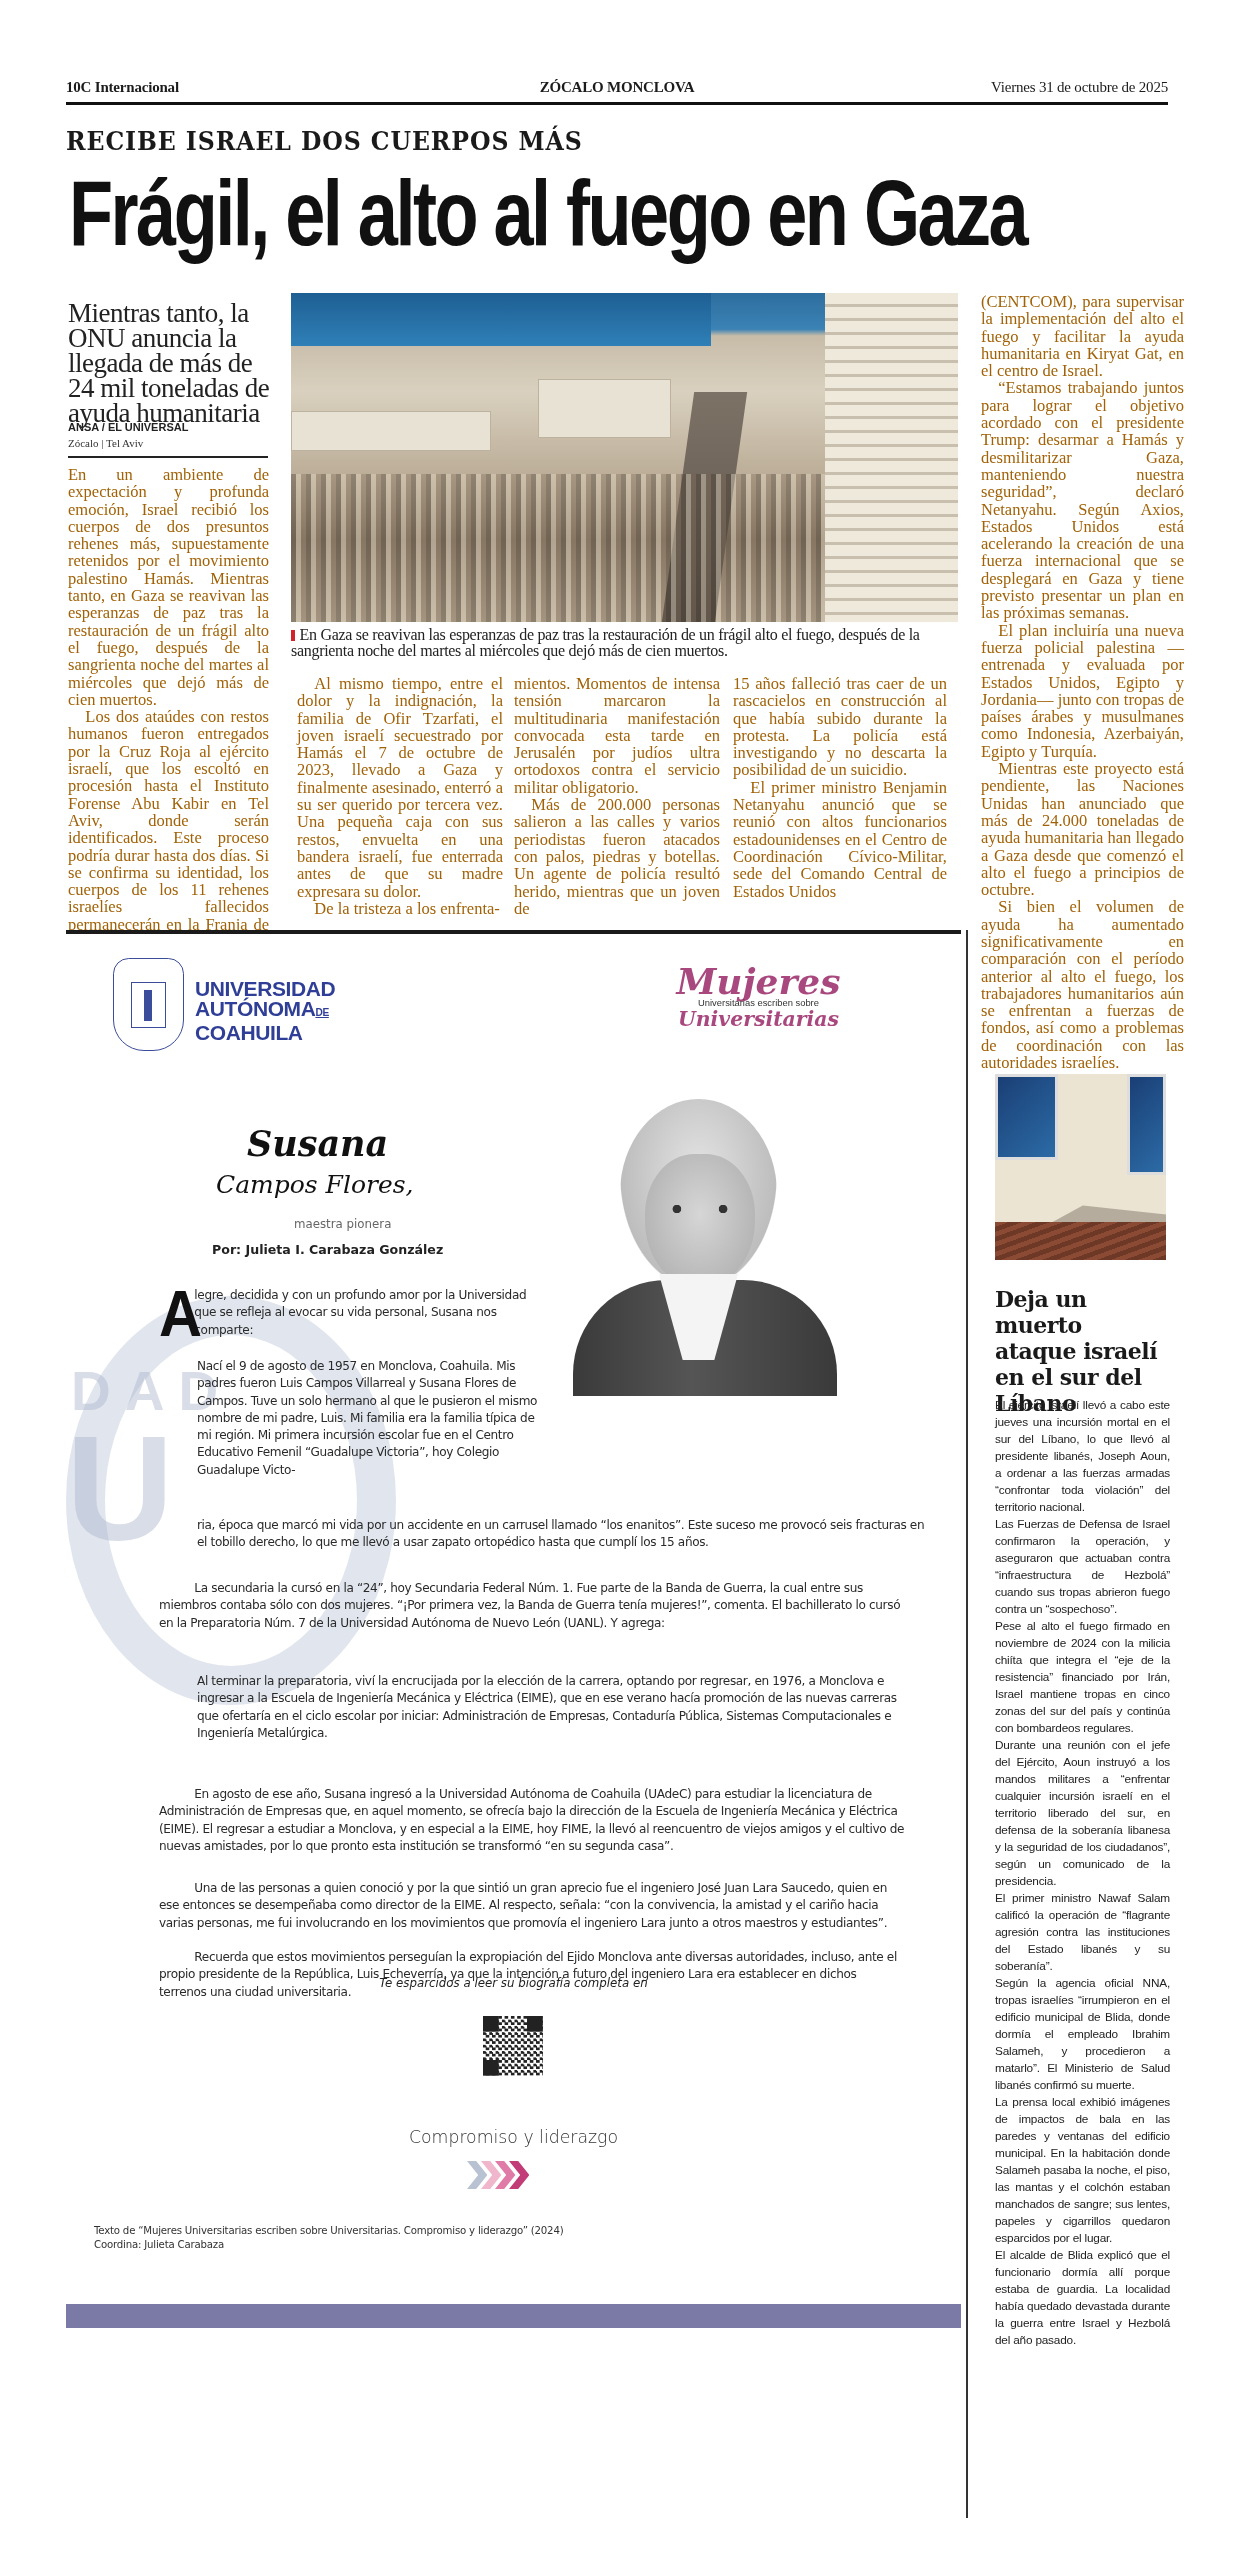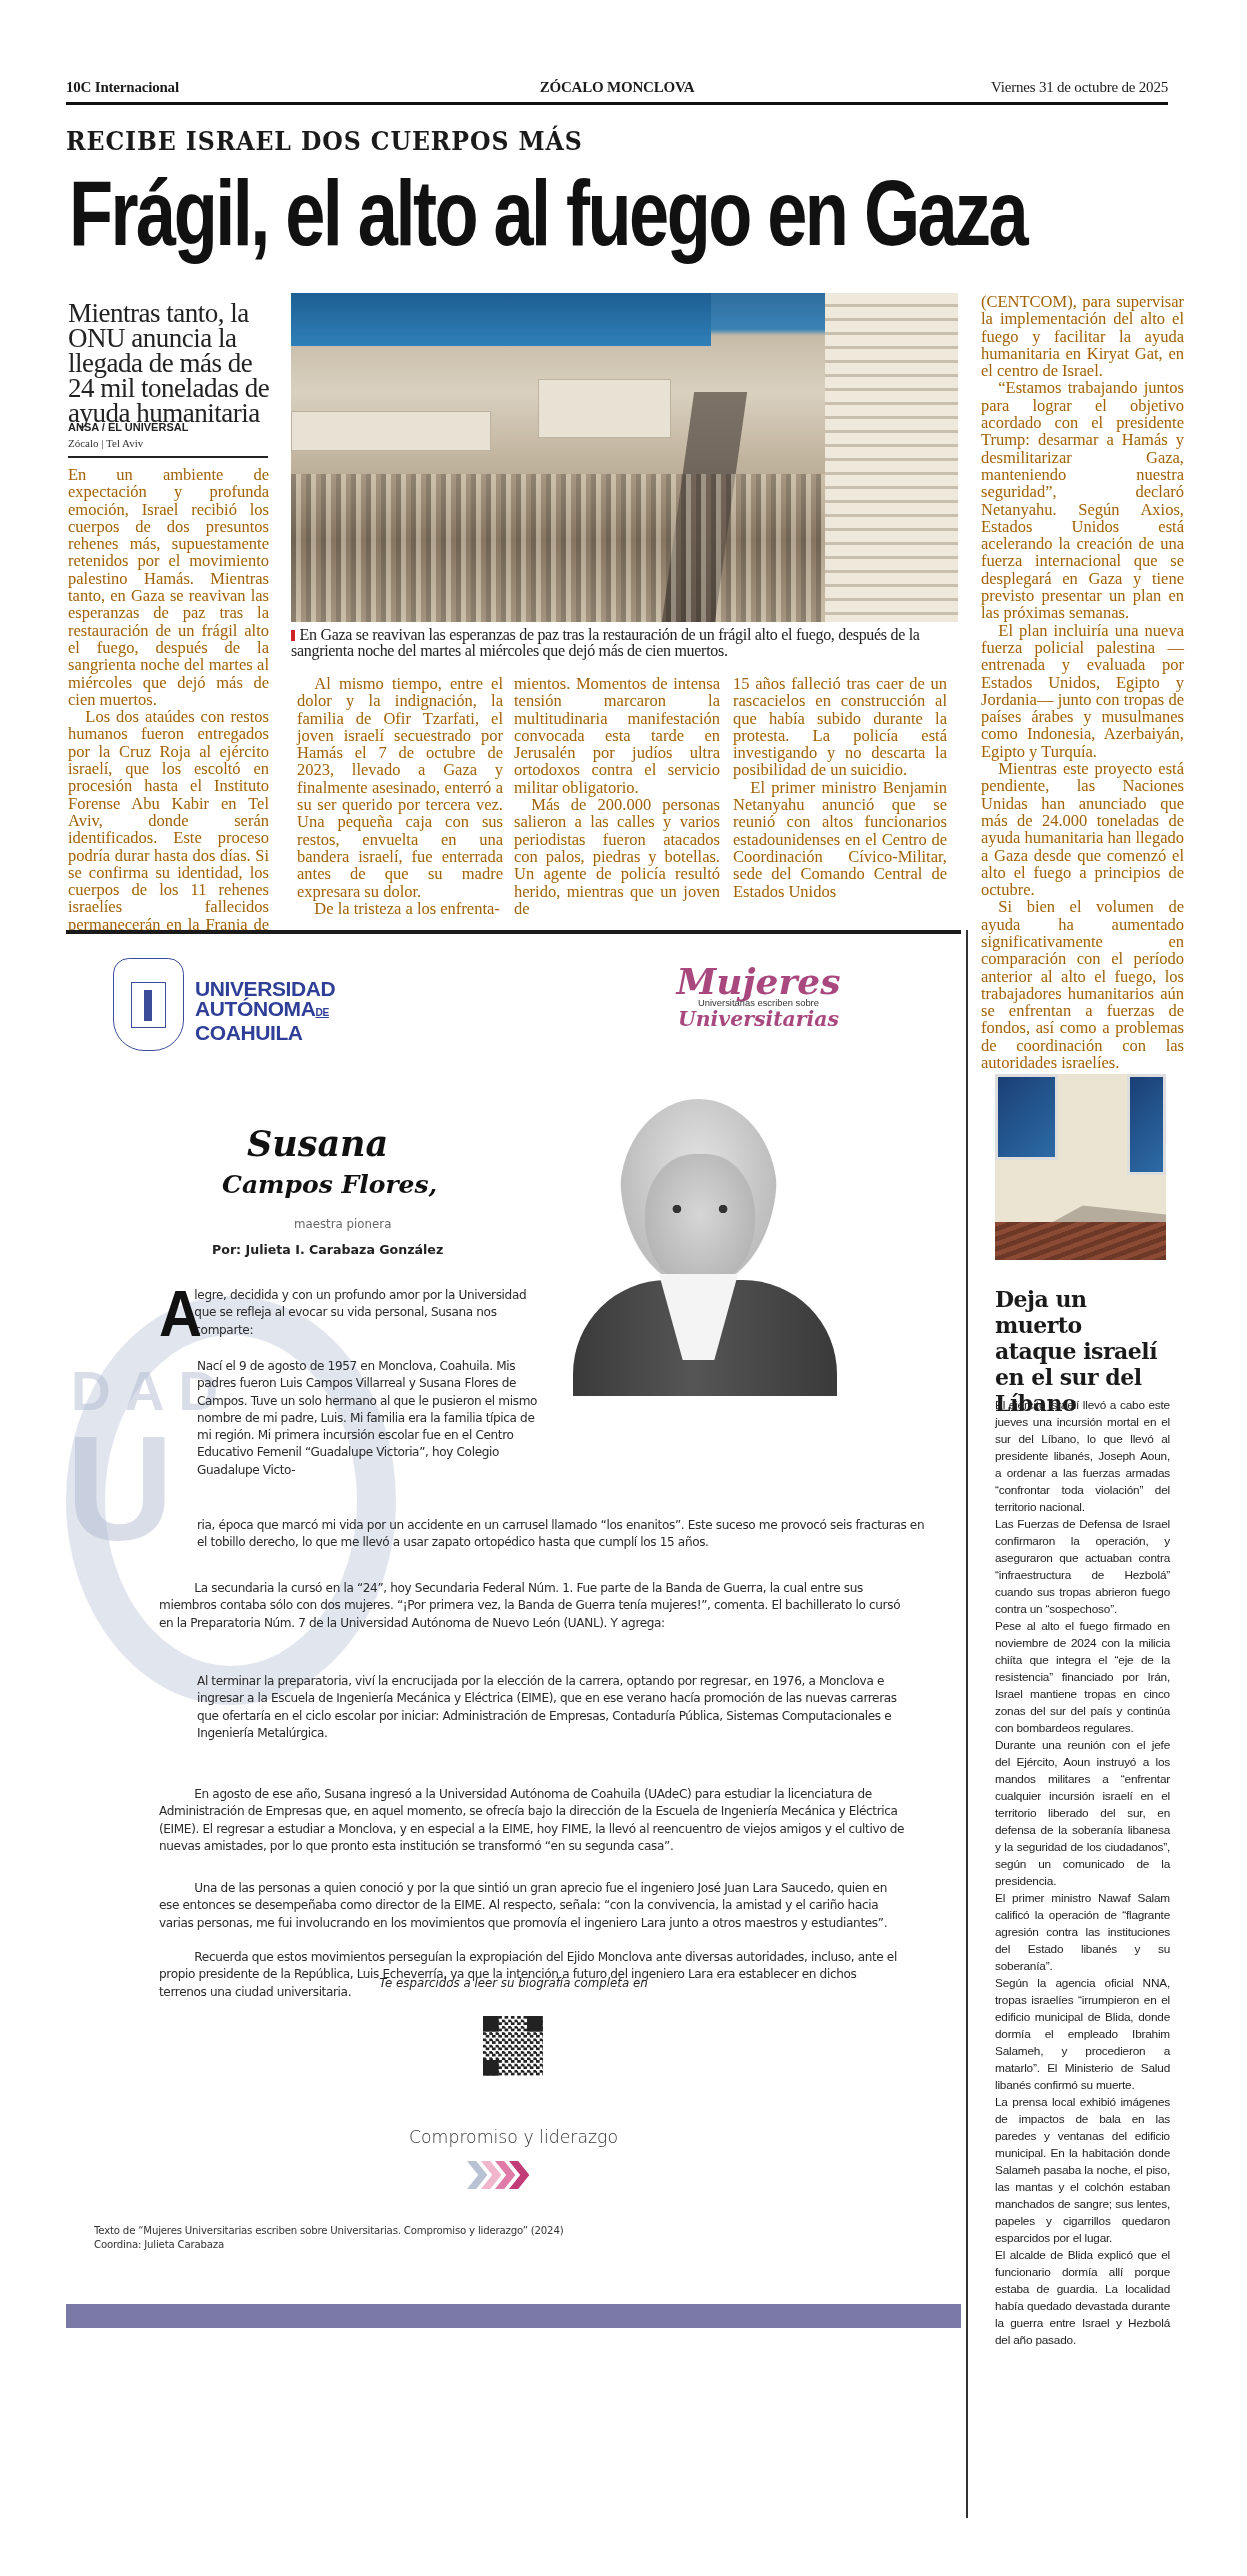--- a/index.html
+++ b/index.html
@@ -64,21 +64,21 @@
   .uadec-shield::after { content:""; position:absolute; left: 30px; top: 31px; width: 7.9px; height: 31px; background: #3b4c9a; }
   .uadec-name { position:absolute; left: 82px; top: 21px; font-family: "Liberation Sans", sans-serif; font-weight: bold; font-size: 21px; line-height: 20.4px; color: #2f3e96; letter-spacing: -0.4px; }
   .uadec-name .de { font-size: 10.2px; text-decoration: underline; }
 
   .mujeres-logo { position:absolute; left: 598px; top: 27.5px; width: 189px; height: 86px; text-align:center; }
   .mujeres-top { font-family: "DejaVu Serif", serif; font-style: italic; font-weight: bold; font-size: 36px; color: #a8487e; line-height: 39px; }
   .mujeres-mid { font-family: "Liberation Sans", sans-serif; font-size: 9.4px; color: #333; margin-top: -3.1px; }
   .mujeres-bot { font-family: "DejaVu Serif", serif; font-style: italic; font-weight: bold; font-size: 20.4px; color: #a8487e; line-height: 22px; }
 
   .name-1 { position:absolute; left: 181px; top: 189px; font-family: "DejaVu Serif", serif; font-style: italic; font-weight: bold; font-size: 35px; color: #111; }
-  .name-2 { position:absolute; left: 156px; top: 236px; font-family: "DejaVu Serif", serif; font-style: italic; font-weight: bold; font-size: 25px; color: #111; }
+  .name-2 { position:absolute; left: 150px; top: 236px; font-family: "DejaVu Serif", serif; font-style: italic; font-weight: normal; font-size: 25px; color: #111; }
   .name-sub { position:absolute; left: 228px; top: 283px; font-family: "DejaVu Sans", sans-serif; font-size: 11.8px; color: #666; }
   .author { position:absolute; left: 146px; top: 308px; font-family: "DejaVu Sans", sans-serif; font-weight: bold; font-size: 12.6px; color: #222; }
 
   .portrait { position:absolute; left: 491px; top: 165px; width: 280px; height: 297px; overflow:hidden; }
   .portrait .hair { position:absolute; left: 63px; top: 0; width: 157px; height: 189px; background: radial-gradient(ellipse at 50% 40%, #e4e4e4, #bdbdbd 70%, #fff 71%); border-radius: 50% 50% 40% 40%; }
   .portrait .face { position:absolute; left: 88px; top: 55px; width: 110px; height: 134px; background: radial-gradient(ellipse at 50% 45%, #d6d6d6, #a9a9a9); border-radius: 45% 45% 50% 50%; }
   .portrait .eyes { position:absolute; left: 110px; top: 106px; width: 66px; height: 7.9px; background: radial-gradient(circle at 15% 50%, #333 0 3.9px, transparent 4.7px), radial-gradient(circle at 85% 50%, #333 0 3.9px, transparent 4.7px); }
   .portrait .body { position:absolute; left: 15.7px; top: 181px; width: 264px; height: 126px; background: linear-gradient(90deg,#3a3a3a,#555 45%,#3a3a3a); border-radius: 94px 94px 0 0; }
   .portrait .collar { position:absolute; left: 102px; top: 175px; width: 79px; height: 86px; background: #f4f4f4; clip-path: polygon(0 0, 100% 0, 70% 100%, 30% 100%); }
 

